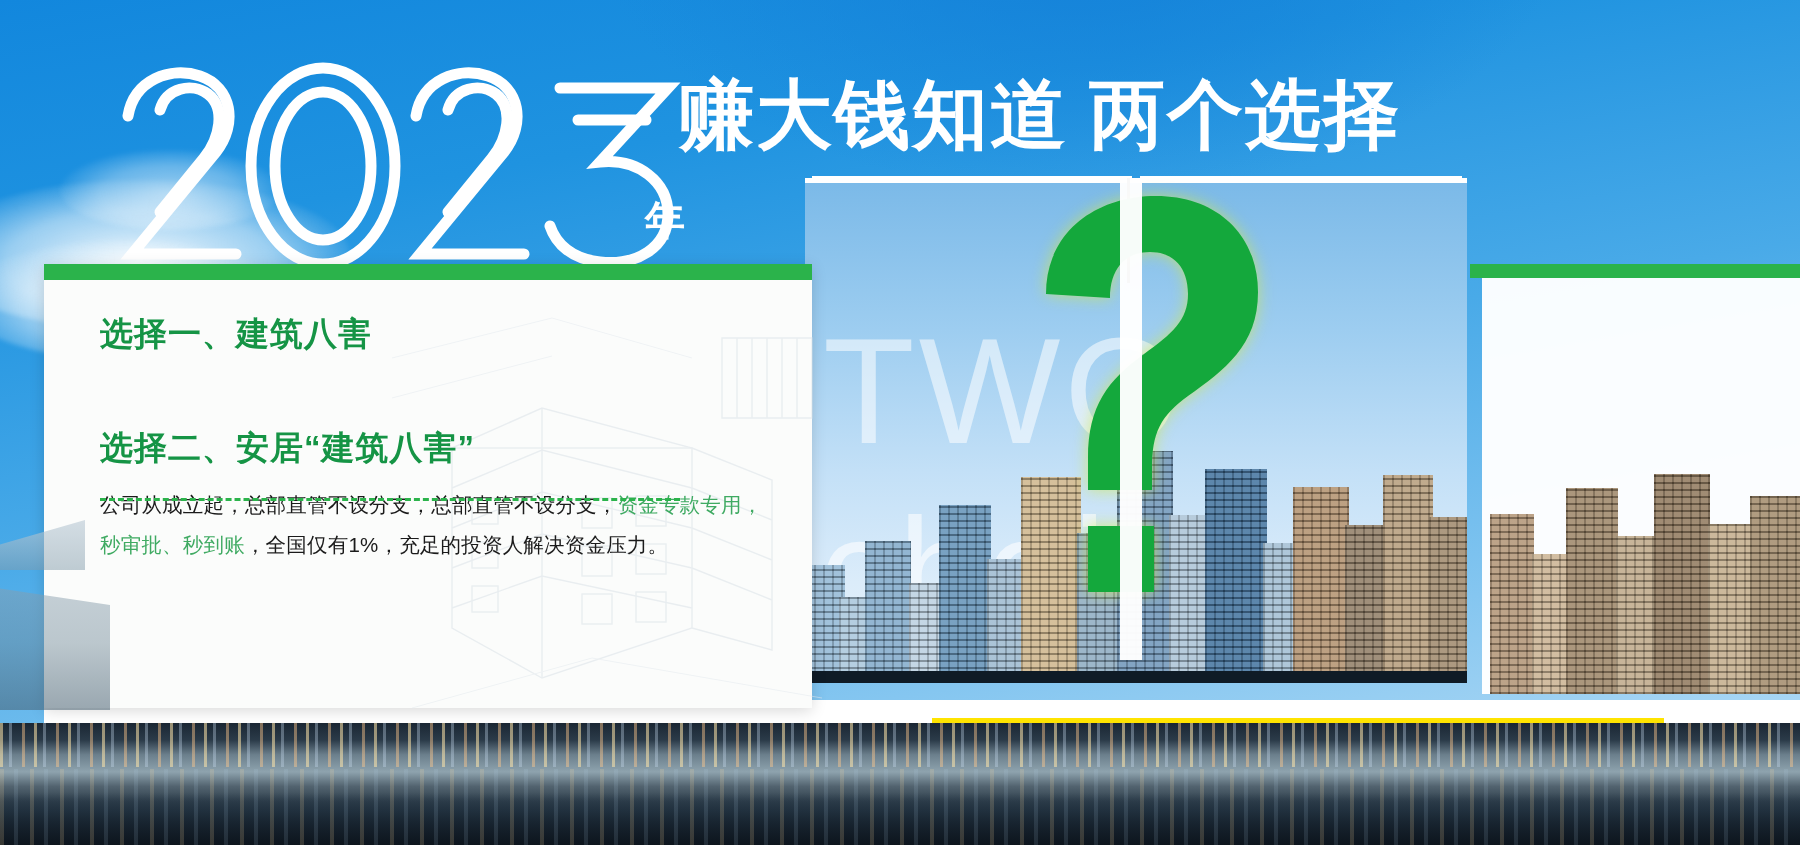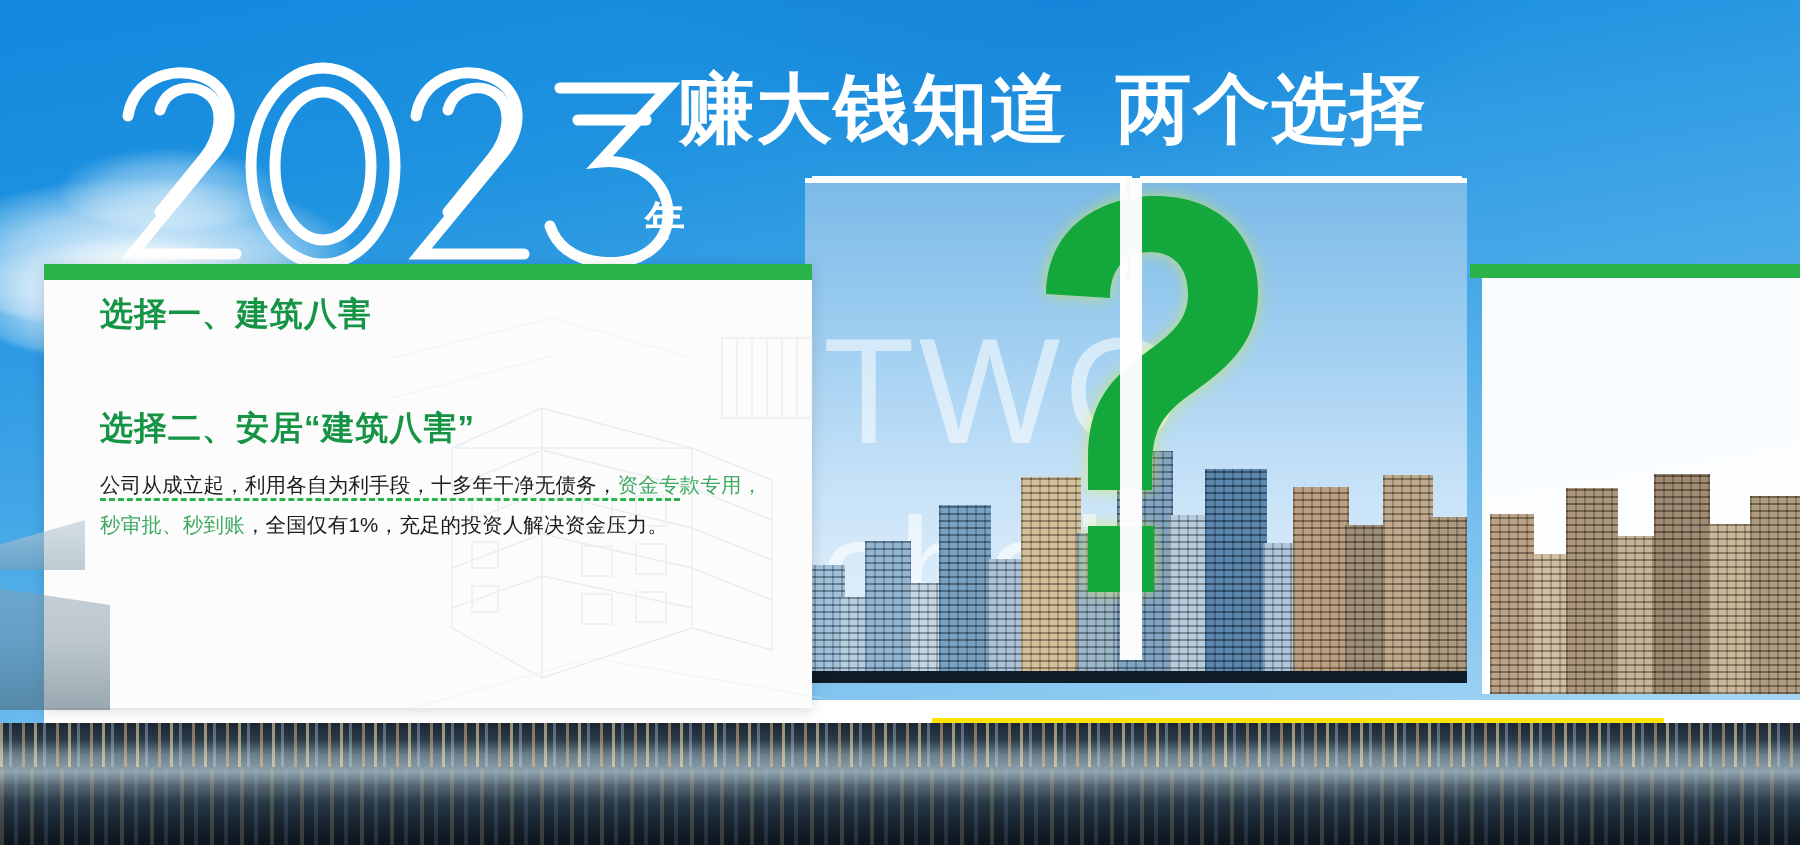--- a/index.html
+++ b/index.html
@@ -82,21 +82,21 @@
     font-size: 40px; font-weight: 700; color: #ffffff;
     letter-spacing: 0; line-height: 1;
     text-shadow: 0 0 1px rgba(255,255,255,.4);
   }
 
   
   .headline {
     position: absolute; left: 678px; top: 74px;
     font-size: 76px; font-weight: 700; color: #ffffff;
     letter-spacing: 2px; line-height: 1.08; white-space: nowrap;
-    font-family: Liberation Mono, monospace;
+    font-family: Liberation Serif, serif;
   }
 
   
   .right-panel {
     position: absolute; left: 805px; top: 178px;
     width: 662px; height: 505px;
     overflow: hidden;
   }
   .rp-sky {
     position:absolute; inset:0;
@@ -166,21 +166,21 @@
     width: 768px; height: 444px;
     background: #fbfcfb;
     box-shadow: 0 3px 14px rgba(0,0,0,.15);
   }
   .card-top { position:absolute; left:0; top:0; width:100%; height:16px; background:#2bb34b; }
   
   .blueprint {
     position:absolute; right: -10px; bottom: -10px; width: 430px; height: 420px;
     opacity: .5; pointer-events:none;
   }
-  .card-inner { position: relative; padding: 32px 36px 0 56px; }
+  .card-inner { position: relative; padding: 52px 36px 0 56px; }
 
   .sec-title {
     font-size: 33px; font-weight: 800; color: #159445; letter-spacing: 1px;
     line-height: 1.1; margin-bottom: 18px;
   }
   .sec-body {
     font-size: 20.5px; line-height: 1.95; color: #1b1b1b; letter-spacing: .2px;
     max-width: 680px;
   }
   .hl { color: #3faa62; }
@@ -334,21 +334,21 @@
 
       <div>
         <div class="sec-title">选择一、建筑八害</div>
       </div>
 
       <div class="dash"></div>
 
       <div class="sec2">
         <div class="sec-title">选择二、安居“建筑八害”</div>
         <div class="sec-body">
-          <span>公司从成立起，利用各自为利手段，十多年干净无债务，</span><span class="hl">资金专款专用，秒审批、秒到账</span><span>，全国仅有1%，充足的投资人解决资金压力。</span>
+          <span>公司从成立起，总部直管不设分支，总部直管不设分支，</span><span class="hl">资金专款专用，秒审批、秒到账</span><span>，全国仅有1%，充足的投资人解决资金压力。</span>
         </div>
       </div>
     </div>
   </div>
 
   <div class="cta">
     <span class="cta-main">赚大钱方法</span>
   </div>
 
   <div class="bottom-strip">

